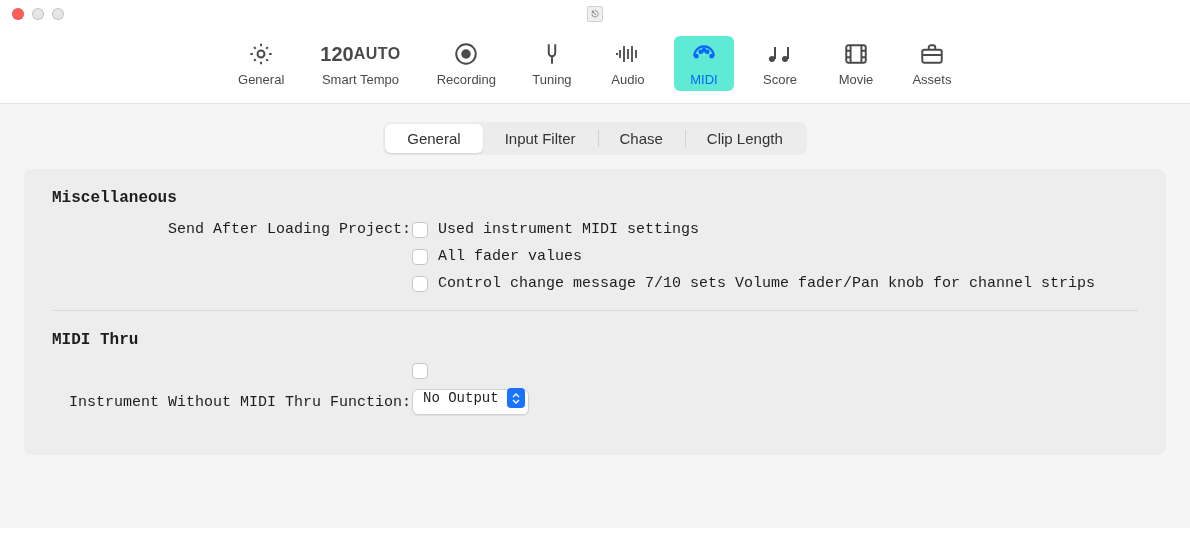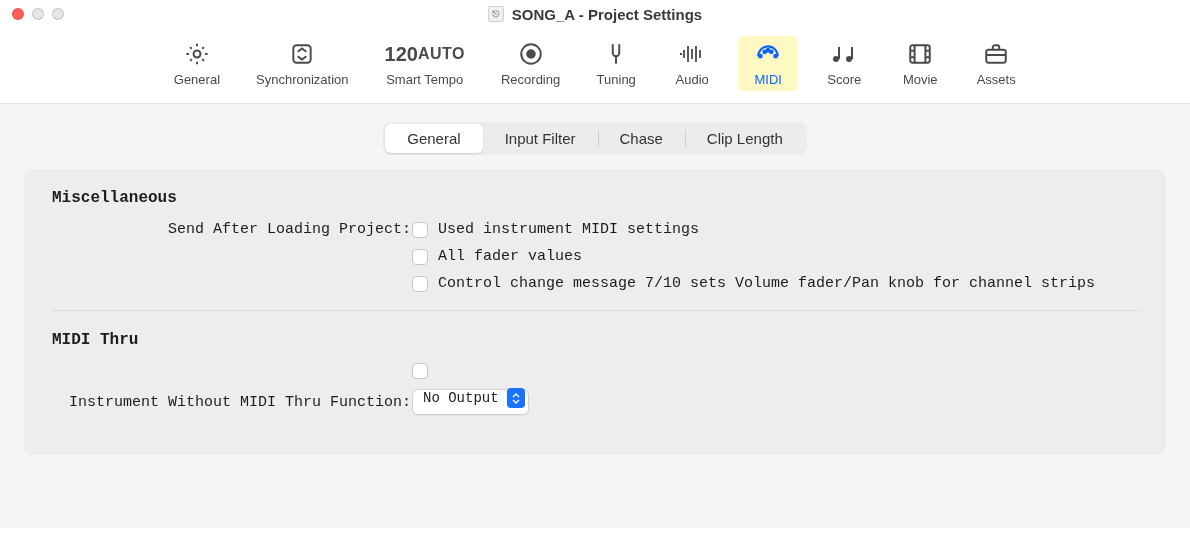--- a/index.html
+++ b/index.html
@@ -62,21 +62,21 @@
     display: flex;
     flex-direction: column;
     align-items: center;
     gap: 4px;
     padding: 4px 10px;
     border-radius: 6px;
     cursor: default;
     min-width: 60px;
   }
   .tool-item.active {
-    background: #fef9c3;
+    background: #5eead4;
   }
   .tool-item .icon {
     height: 28px;
     display: flex;
     align-items: center;
     justify-content: center;
     color: #4a4a4a;
   }
   .tool-item.active .icon { color: #0a66ff; }
   .tool-item.active .tool-label { color: #0a66ff; }
@@ -202,45 +202,35 @@
 <body>
 
 <div class="titlebar">
   <div class="traffic-lights">
     <div class="tl tl-close"></div>
     <div class="tl tl-min"></div>
     <div class="tl tl-max"></div>
   </div>
   <div class="title-center">
     <span class="title-icon">⎋</span>
-    <span>SONG_A - Project Settings</span>
   </div>
 </div>
 
 <div class="toolbar">
 
   <div class="tool-item">
     <div class="icon">
       <svg width="26" height="26" viewBox="0 0 24 24" fill="none" stroke="currentColor" stroke-width="1.8">
           <circle cx="12" cy="12" r="3.2"></circle>
           <path d="M12 2.5v2.3M12 19.2v2.3M4.5 12H2.2M21.8 12h-2.3M5.6 5.6l1.6 1.6M16.8 16.8l1.6 1.6M18.4 5.6l-1.6 1.6M7.2 16.8l-1.6 1.6"></path>
         </svg>
     </div>
     <span class="tool-label">General</span>
   </div>
 
-  <div class="tool-item">
-    <div class="icon">
-      <svg width="26" height="26" viewBox="0 0 24 24" fill="none" stroke="currentColor" stroke-width="1.8">
-          <rect x="4" y="4" width="16" height="16" rx="3"></rect>
-          <path d="M8 10l4-3 4 3M16 14l-4 3-4-3"></path>
-        </svg>
-    </div>
-    <span class="tool-label">Synchronization</span>
-  </div>
 
 
   <div class="tool-item">
     <div class="icon">
       <div class="tempo-stack">
         <span class="tempo-num">120</span>
         <span class="tempo-auto">AUTO</span>
       </div>
     </div>
     <span class="tool-label">Smart Tempo</span>

